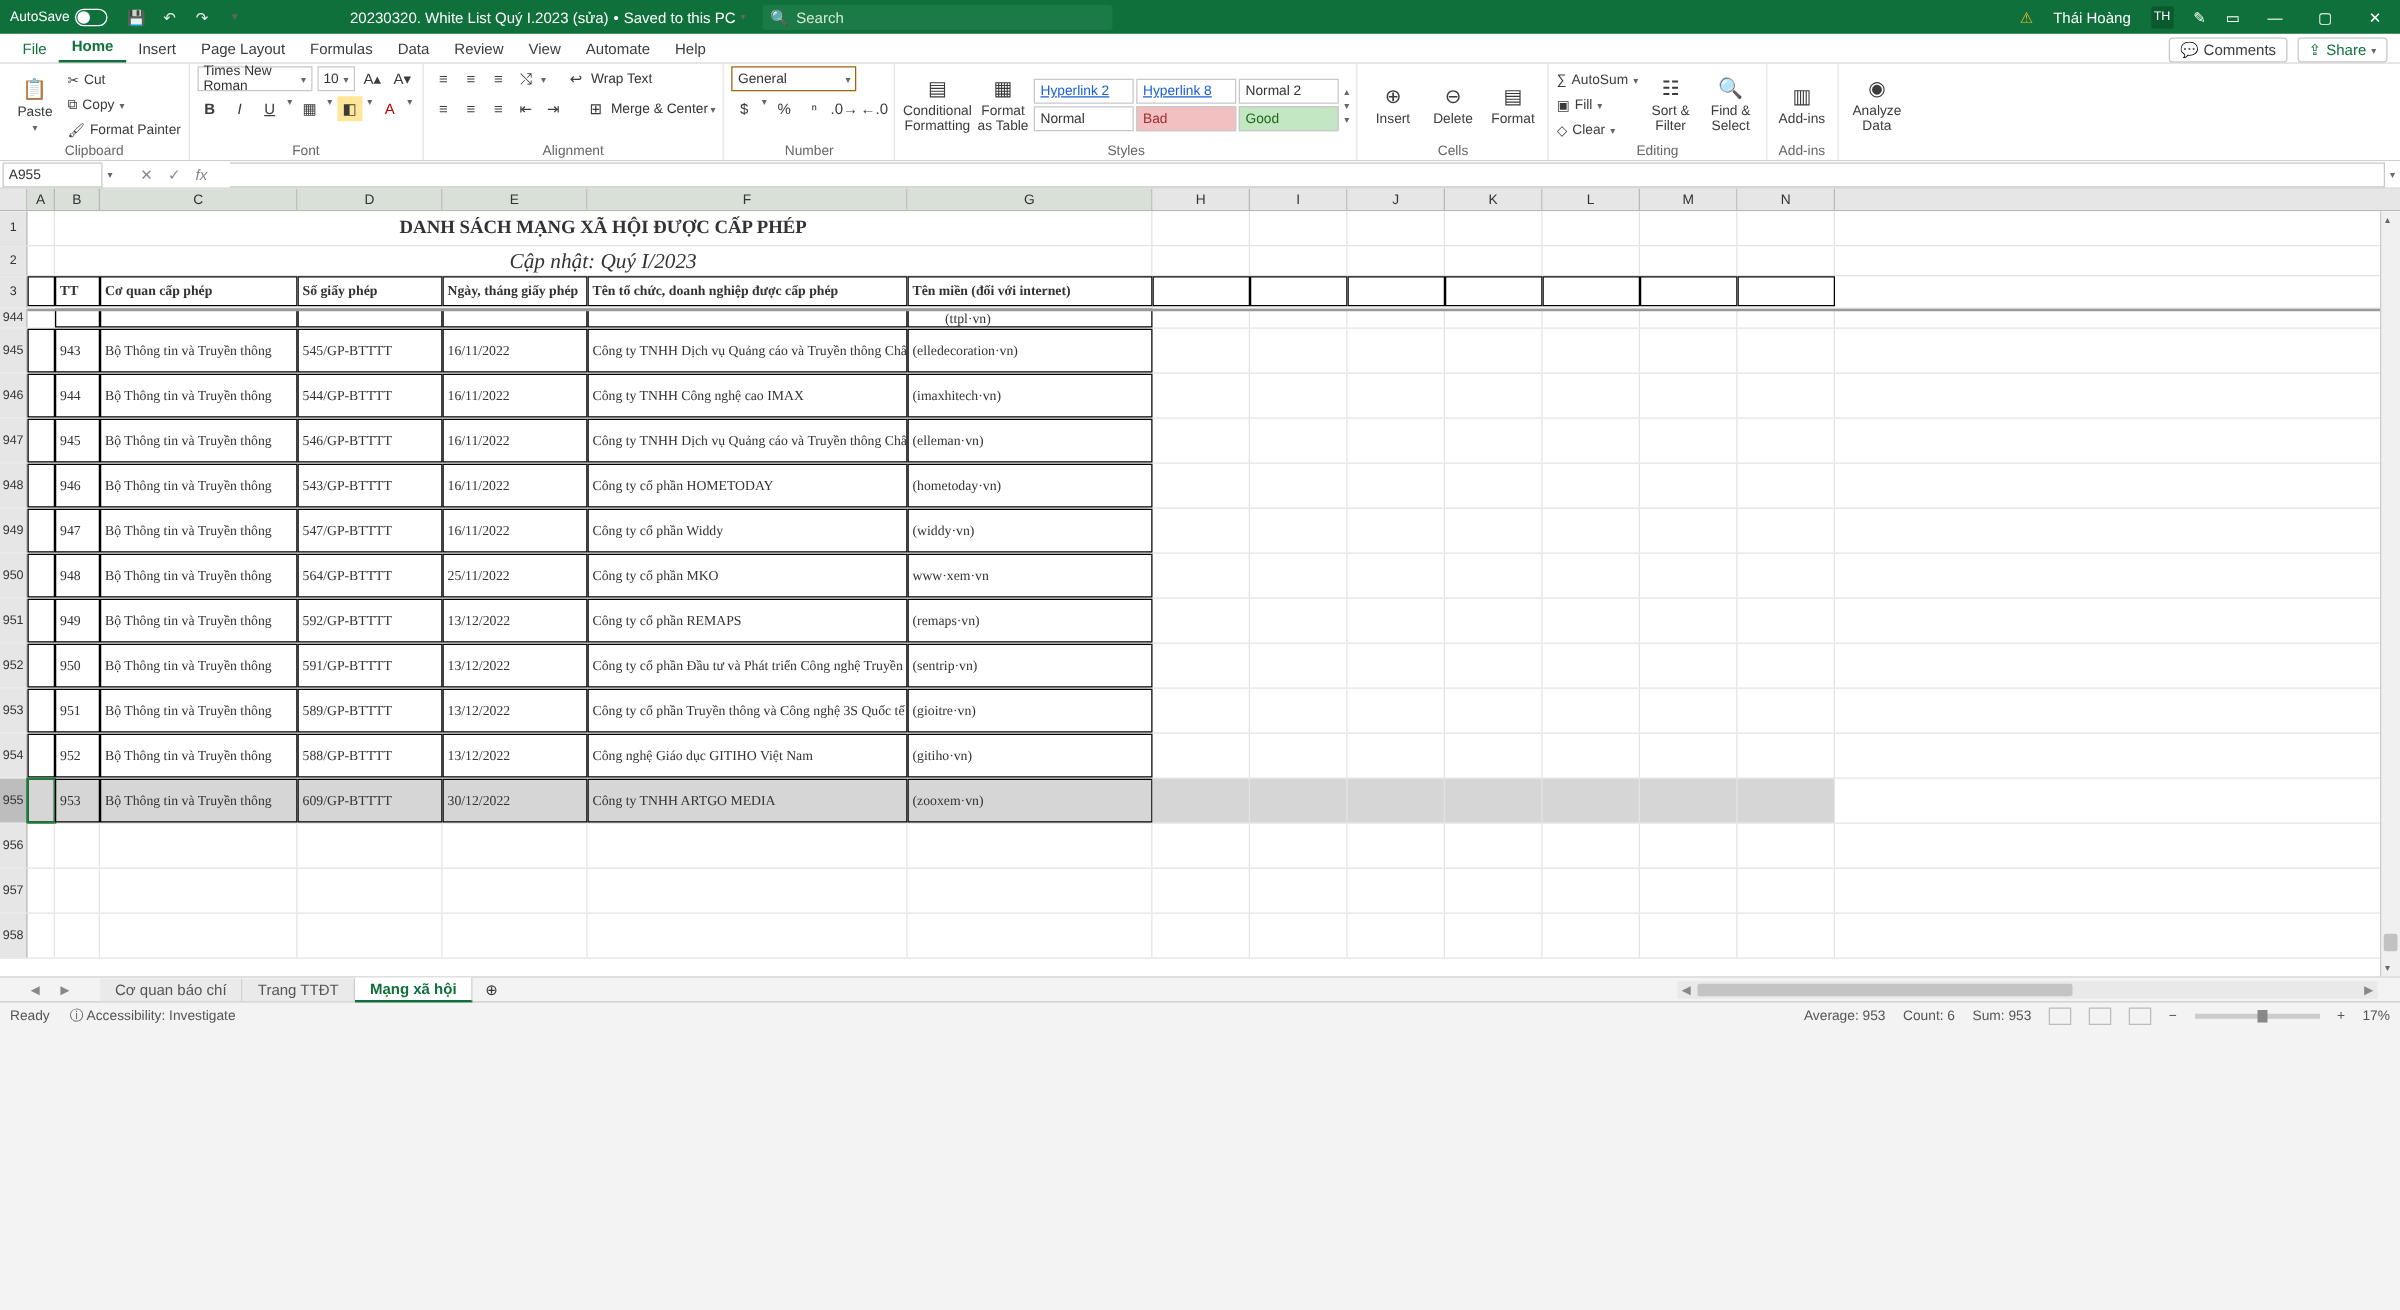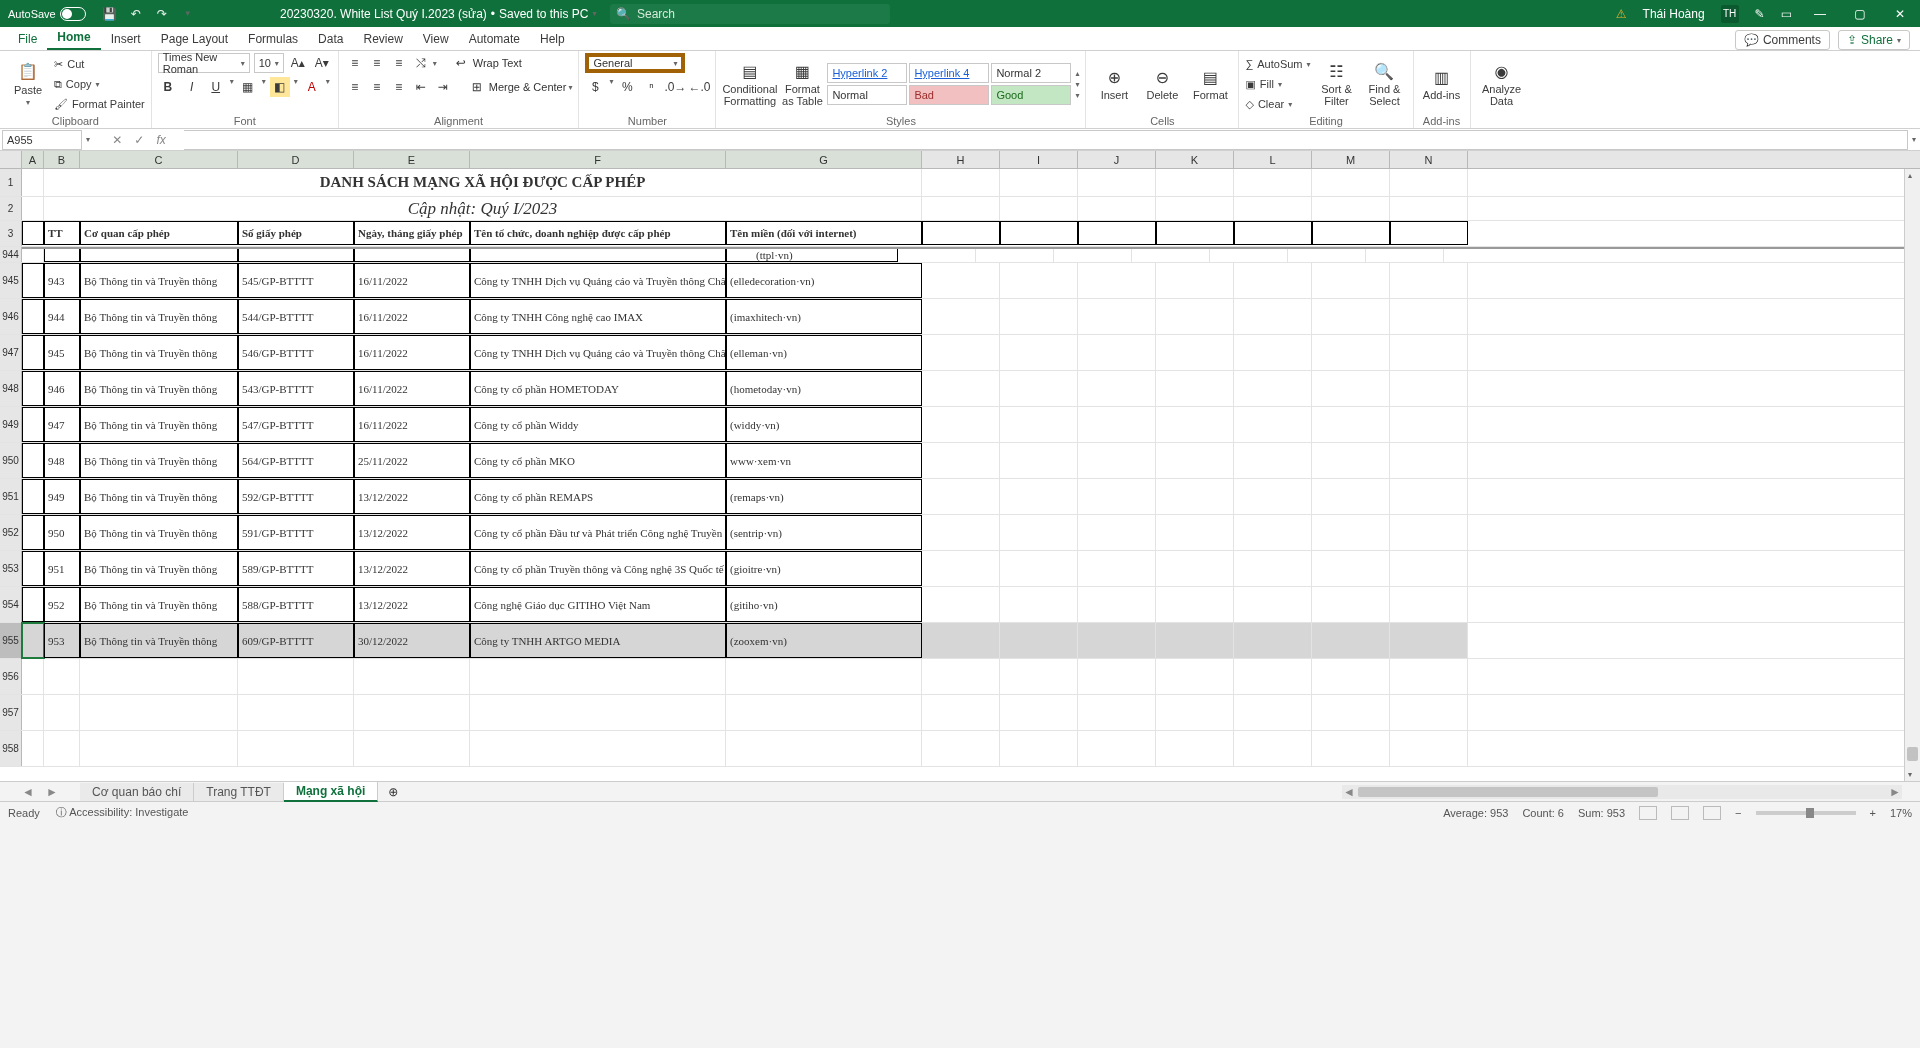--- a/index.html
+++ b/index.html
@@ -33,21 +33,21 @@
 .group{ border-right:1px solid #e3e3e3; display:flex; flex-direction:column; justify-content:space-between; padding:2px 6px 1px 6px; }
 .group .glabel{ text-align:center; font-size:11px; color:#666; }
 .group .gbody{ flex:1; display:flex; align-items:center; gap:4px;}
 .bigbtn{ display:flex; flex-direction:column; align-items:center; justify-content:center; width:44px; height:58px; color:#3b3b3b; font-size:11px; gap:2px;}
 .bigbtn .ico{ width:20px; height:20px; display:flex; align-items:center; justify-content:center; font-size:16px;}
 .vstack{ display:flex; flex-direction:column; gap:2px; font-size:11px; color:#3b3b3b;}
 .vstack .row{ display:flex; align-items:center; gap:4px; height:18px;}
 .fontbox, .sizebox{ border:1px solid #c8c8c8; height:20px; font-size:11px; padding:0 4px; background:#fff; display:flex; align-items:center; justify-content:space-between;}
 .fontbox{ width:92px;} .sizebox{ width:30px;}
 .smbtn{ width:20px; height:20px; display:flex; align-items:center; justify-content:center; color:#3b3b3b;}
-.numberbox{ border:4px solid #a16207; background:#fff; height:20px; width:100px; font-size:11px; display:flex; align-items:center; padding:0 4px; justify-content:space-between;}
+.numberbox{ border:1px solid #a16207; background:#fff; height:20px; width:100px; font-size:11px; display:flex; align-items:center; padding:0 4px; justify-content:space-between;}
 .stylebox{ width:80px; height:20px; border:1px solid #c8c8c8; font-size:11px; display:flex; align-items:center; padding:0 4px; }
 .stylebox.link{ color:#1a5fd8; text-decoration:underline; }
 .stylebox.normal2{ background:#fff;}
 .stylebox.normal{ background:#fff;}
 .stylebox.bad{ background:#f2c0c0; color:#9b2c2c;}
 .stylebox.good{ background:#c3e6c3; color:#1b6b1b;}
 
 
 .fxbar{ height:22px; background:#fff; border-bottom:1px solid #d0d0d0; display:flex; align-items:center;}
 .namebox{ width:80px; height:20px; border:1px solid #c8c8c8; margin-left:2px; padding:0 4px; font-size:11px; display:flex; align-items:center;}
@@ -270,21 +270,21 @@
       <div class="bigbtn" style="width:64px">
           <span class="ico">▤</span>
           <span style="text-align:center">Conditional Formatting</span>
         </div>
       <div class="bigbtn" style="width:56px">
           <span class="ico">▦</span>
           <span style="text-align:center">Format as Table</span>
         </div>
       <div style="display:grid; grid-template-columns:repeat(3,80px); gap:2px;">
         <div class="stylebox link">Hyperlink 2</div>
-        <div class="stylebox link">Hyperlink 4</div>
+        <div class="stylebox link">Hyperlink 8</div>
         <div class="stylebox normal2">Normal 2</div>
         <div class="stylebox normal">Normal</div>
         <div class="stylebox bad">Bad</div>
         <div class="stylebox good">Good</div>
       </div>
       <div style="display:flex; flex-direction:column; gap:2px;">
         <span class="tri">▴</span>
         <span class="tri">▾</span>
         <span class="tri">▾</span>
       </div>
@@ -443,21 +443,21 @@
     </div>
     <div class="frozen-sep" style="top: 78px;"></div>
     <div class="row" style="height: 16px;">
       <div class="rowhdr">944</div>
       <div class="cell " style="width: 22px;"></div>
       <div class="cell serif dataCell" style="width: 36px;"></div>
       <div class="cell serif dataCell" style="width: 158px;"></div>
       <div class="cell serif dataCell" style="width: 116px;"></div>
       <div class="cell serif dataCell" style="width: 116px;"></div>
       <div class="cell serif dataCell" style="width: 256px;"></div>
-      <div class="cell serif dataCell" style="width: 172px; padding-left: 29px;">(ttpl·vn)</div>
+      <div class="cell serif dataCell" style="width: 196px; padding-left: 29px;">(ttpl·vn)</div>
       <div class="cell " style="width: 78px;"></div>
       <div class="cell " style="width: 78px;"></div>
       <div class="cell " style="width: 78px;"></div>
       <div class="cell " style="width: 78px;"></div>
       <div class="cell " style="width: 78px;"></div>
       <div class="cell " style="width: 78px;"></div>
       <div class="cell " style="width: 78px;"></div>
     </div>
     <div class="row" style="height: 36px;">
       <div class="rowhdr">945</div>

